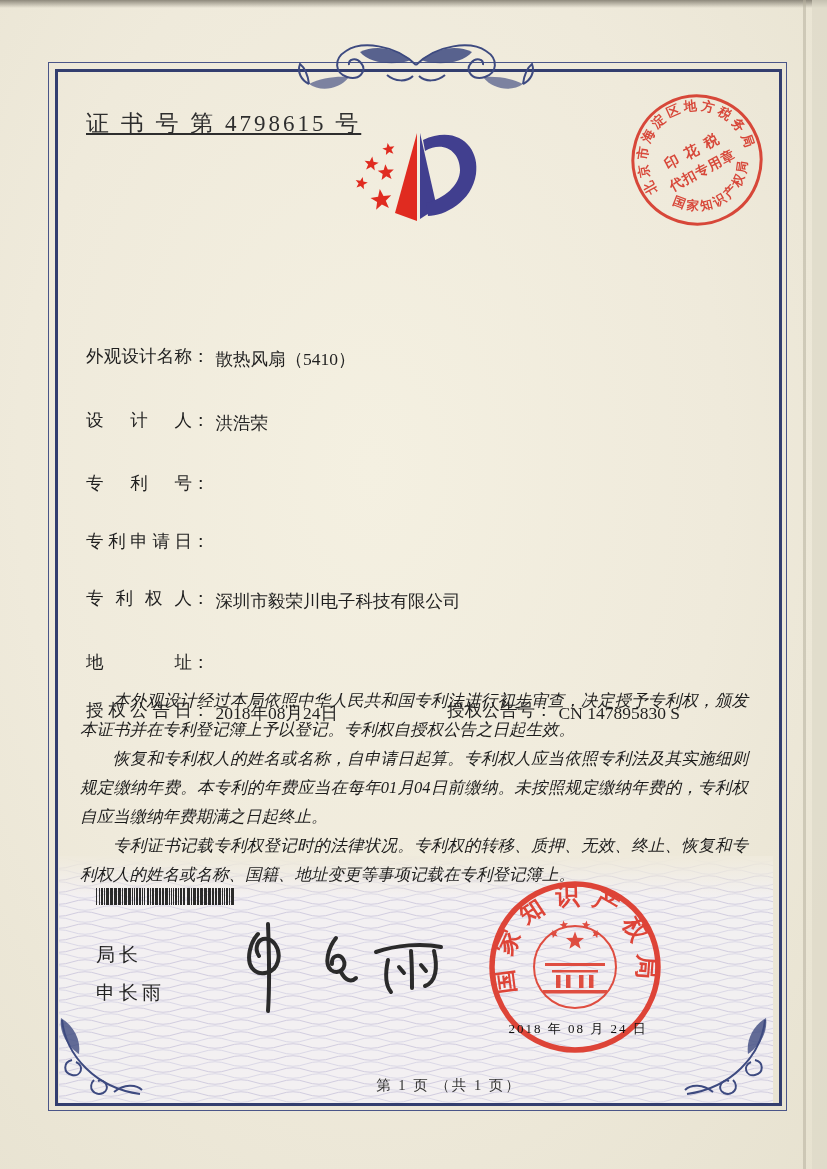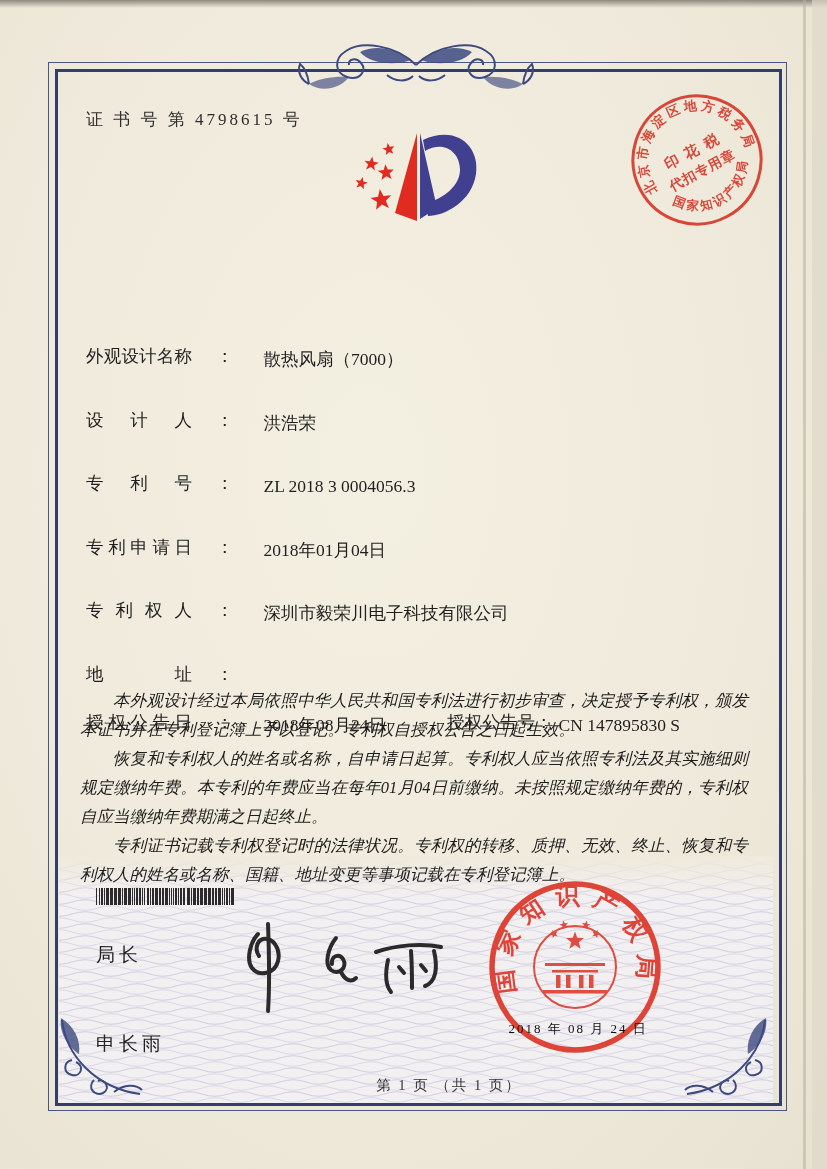--- a/index.html
+++ b/index.html
@@ -15,36 +15,36 @@
   .frame-outer{position:absolute;left:48px;top:62px;width:737px;height:1047px;
         border:1.5px solid #4a5588;z-index:3;}
   .frame-inner{position:absolute;left:55px;top:69px;width:721px;height:1031px;
         border:3px solid #333e6f;z-index:3;}
   
   .waveband{position:absolute;left:59px;top:856px;width:714px;height:250px;
         background:rgba(243,241,246,.85);z-index:1;overflow:hidden;}
   .wavefade{position:absolute;left:59px;top:856px;width:714px;height:42px;
         background:linear-gradient(#efeadb,rgba(239,234,219,0));z-index:2;}
   
-  .certno{position:absolute;left:86px;top:108px;font-size:17px;letter-spacing:3px;color:#2e2e2e;z-index:5;}
+  .certno{position:absolute;left:86px;top:108px;font-size:23px;letter-spacing:3px;color:#2e2e2e;z-index:5;text-decoration:underline;}
   .title{position:absolute;left:0;top:238px;width:827px;text-align:center;
         font-size:41px;font-weight:bold;letter-spacing:9px;color:#101010;z-index:5;}
   .fields{position:absolute;left:86px;top:344px;width:662px;font-size:17.5px;color:#1f1f1f;z-index:5;}
-  .frow{display:flex;align-items:flex-start;margin-bottom:33.5px;position:relative;gap:24px;}
+  .frow{display:flex;align-items:flex-start;margin-bottom:33.5px;position:relative;}
   .frow.addr{margin-bottom:24px;}
   .flabel{display:inline-block;width:106px;text-align:justify;text-align-last:justify;white-space:nowrap;}
   .fcolon{display:inline-block;}
   .fvalue{flex:1;margin-left:6px;line-height:1.72;}
   .fgroup2{position:absolute;left:361px;top:0;display:flex;}
   .fgroup2 .flabel{width:88px;}
   .paras{position:absolute;left:80px;top:686px;width:668px;font-size:16.5px;
         line-height:29px;text-align:justify;color:#1c1c1c;z-index:5;font-style:italic;}
   .paras p{margin:0;text-indent:2em;}
   .director{position:absolute;left:96px;top:942px;font-size:19px;letter-spacing:4px;color:#222;z-index:5;}
-  .director-name{position:absolute;left:96px;top:1031px;font-size:19px;letter-spacing:4px;color:#222;z-index:5;}
+  .director-name{position:absolute;left:96px;top:980px;font-size:19px;letter-spacing:4px;color:#222;z-index:5;}
   .seal-date{position:absolute;left:488px;top:1020px;width:180px;text-align:center;
         font-size:13px;letter-spacing:2px;color:#111;z-index:7;}
   .footer{position:absolute;left:48px;top:1076px;width:802px;text-align:center;
         font-size:14.5px;letter-spacing:2px;color:#333;z-index:5;}
   .barcode{position:absolute;left:96px;top:888px;height:17px;display:flex;align-items:stretch;z-index:5;}
   .barcode span{display:block;background:#2b2b2b;}
   svg{display:block;}
   .abs{position:absolute;}
 </style>
 </head>
@@ -166,36 +166,34 @@
     <polygon fill="#e02b20" points="53.3,42.2 55.8,47.6 61.8,47.4 57.5,51.5 59.6,57.1 54.3,54.3 49.6,58.0 50.7,52.1 45.7,48.8 51.7,48.0"></polygon>
     <polygon fill="#e02b20" points="30.7,54.9 31.3,59.5 35.8,60.6 31.7,62.7 31.9,67.2 28.7,64.0 24.5,65.6 26.6,61.6 23.7,58.0 28.2,58.8"></polygon>
     <polygon fill="#e02b20" points="47.8,67.1 51.5,73.9 59.2,73.2 53.8,78.8 56.9,85.9 49.9,82.6 44.1,87.7 45.1,80.0 38.5,76.1 46.1,74.7"></polygon>
   </svg>
 
 
   <div class="fields">
     <div class="frow">
       <span class="flabel">外观设计名称</span>
         <span class="fcolon">：</span>
-      <span class="fvalue">散热风扇（7000）</span>
+      <span class="fvalue">散热风扇（5410）</span>
     </div>
     <div class="frow">
       <span class="flabel">设计人</span>
         <span class="fcolon">：</span>
       <span class="fvalue">洪浩荣</span>
     </div>
     <div class="frow">
       <span class="flabel">专利号</span>
         <span class="fcolon">：</span>
-      <span class="fvalue">ZL 2018 3 0004056.3</span>
     </div>
     <div class="frow">
       <span class="flabel">专利申请日</span>
         <span class="fcolon">：</span>
-      <span class="fvalue">2018年01月04日</span>
     </div>
     <div class="frow">
       <span class="flabel">专利权人</span>
         <span class="fcolon">：</span>
       <span class="fvalue">深圳市毅荣川电子科技有限公司</span>
     </div>
     <div class="frow addr">
       <span class="flabel">地址</span>
         <span class="fcolon">：</span>
     </div>

